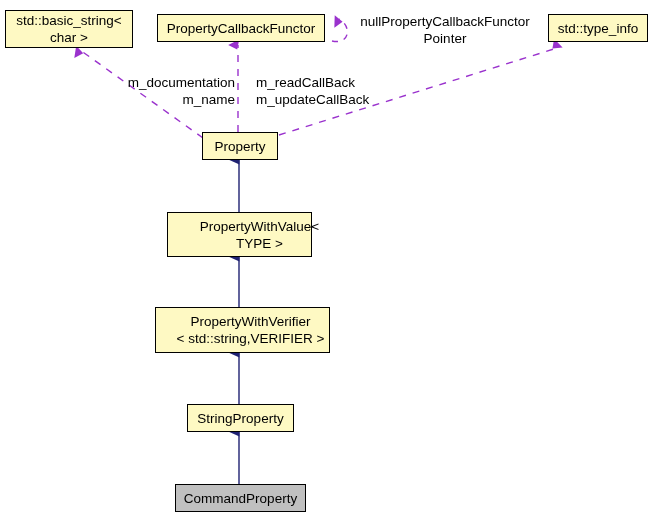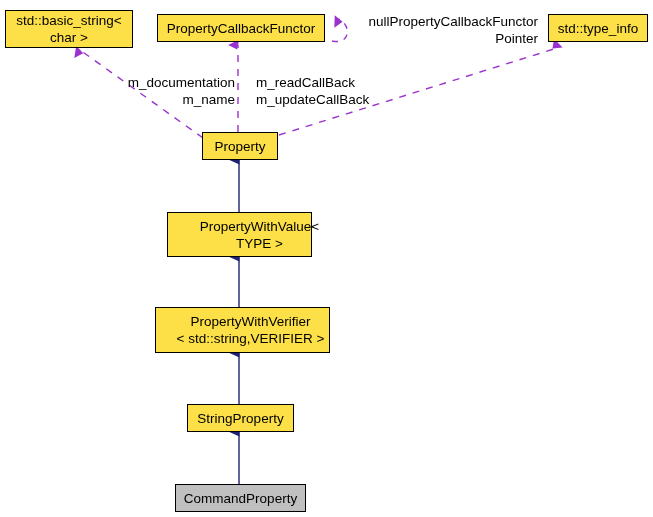--- a/index.html
+++ b/index.html
@@ -20,41 +20,41 @@
     left: 0;
     top: 0;
     width: 653px;
     height: 517px;
     pointer-events: none;
   }
   .node {
     position: absolute;
     box-sizing: border-box;
     border: 1px solid #000000;
-    background: #fde047;
+    background: #fef9c3;
     color: #000000;
     display: flex;
     align-items: center;
     justify-content: center;
     text-align: center;
     font-size: 13.5px;
     line-height: 17px;
     white-space: pre;
     letter-spacing: 0px;
   }
   .node.highlight {
     background: #c0c0c0;
   }
   .edge-label {
     position: absolute;
     color: #000000;
     font-size: 13.5px;
     line-height: 17px;
     white-space: pre;
-    text-align: right;
+    text-align: center;
   }
   .edge-label.right-align { text-align: right; }
   .edge-label.left-align { text-align: left; }
 </style>
 </head>
 <body>
 
 <div id="diagram-root">
 
   <svg class="edges" viewBox="0 0 653 517">

